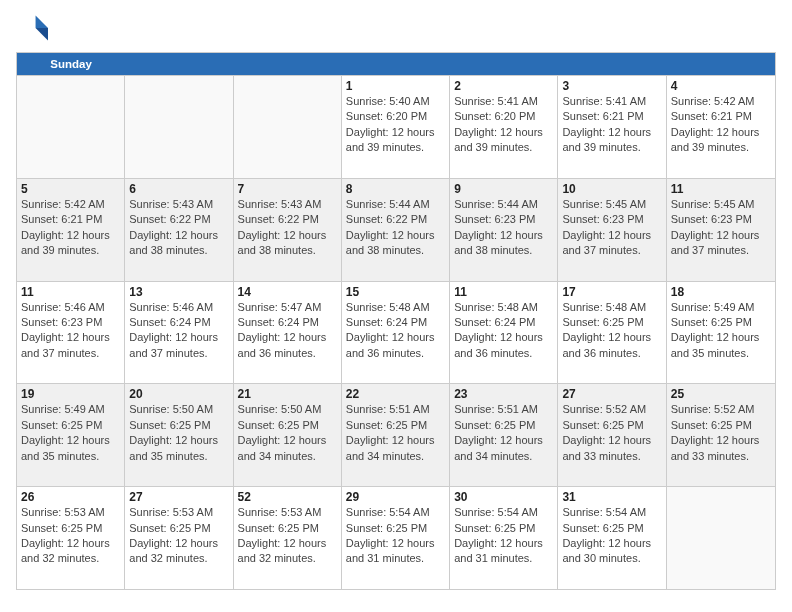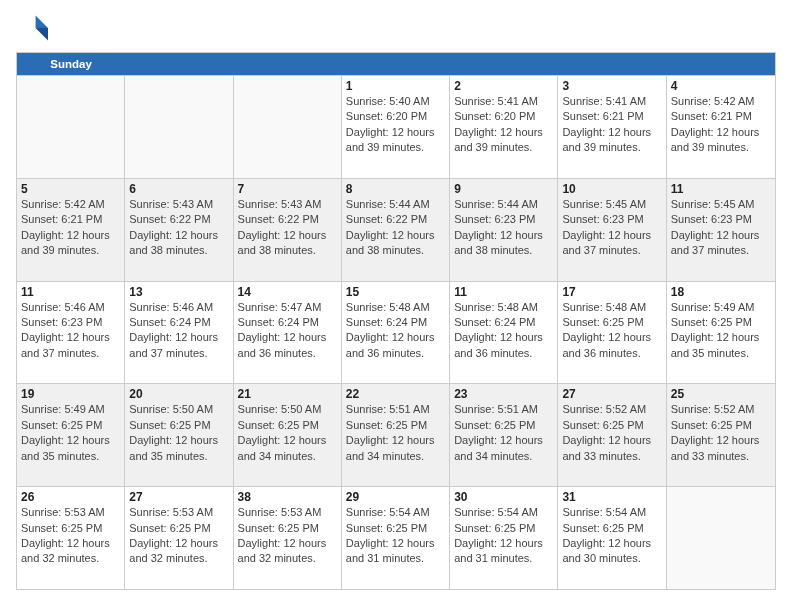--- a/index.html
+++ b/index.html
@@ -263,21 +263,21 @@
         <div class="cal-row">
           <div class="cal-cell">
             <div class="day-number">26</div>
             <div class="day-info">Sunrise: 5:53 AM<br>Sunset: 6:25 PM<br>Daylight: 12 hours and 32 minutes.</div>
           </div>
           <div class="cal-cell">
             <div class="day-number">27</div>
             <div class="day-info">Sunrise: 5:53 AM<br>Sunset: 6:25 PM<br>Daylight: 12 hours and 32 minutes.</div>
           </div>
           <div class="cal-cell">
-            <div class="day-number">38</div>
+            <div class="day-number">52</div>
             <div class="day-info">Sunrise: 5:53 AM<br>Sunset: 6:25 PM<br>Daylight: 12 hours and 32 minutes.</div>
           </div>
           <div class="cal-cell">
             <div class="day-number">29</div>
             <div class="day-info">Sunrise: 5:54 AM<br>Sunset: 6:25 PM<br>Daylight: 12 hours and 31 minutes.</div>
           </div>
           <div class="cal-cell">
             <div class="day-number">30</div>
             <div class="day-info">Sunrise: 5:54 AM<br>Sunset: 6:25 PM<br>Daylight: 12 hours and 31 minutes.</div>
           </div>

